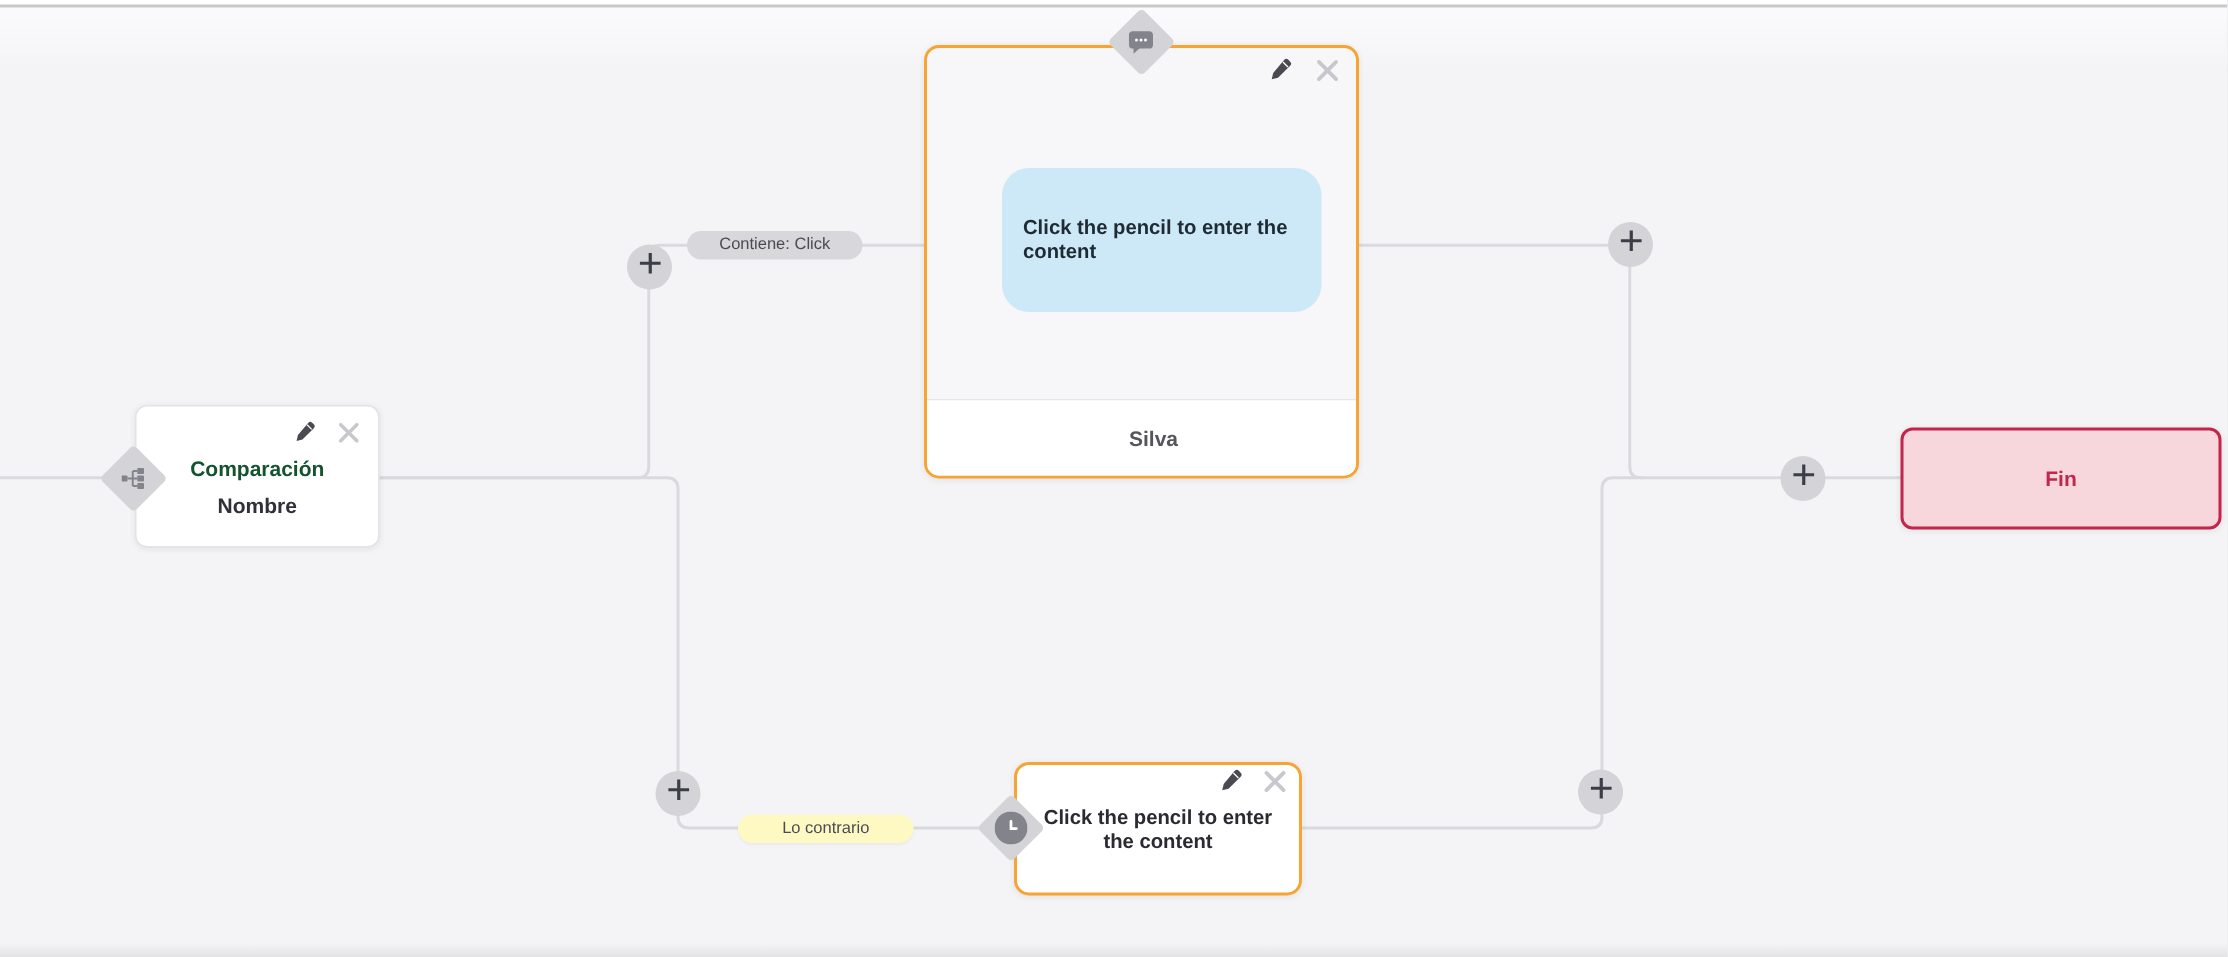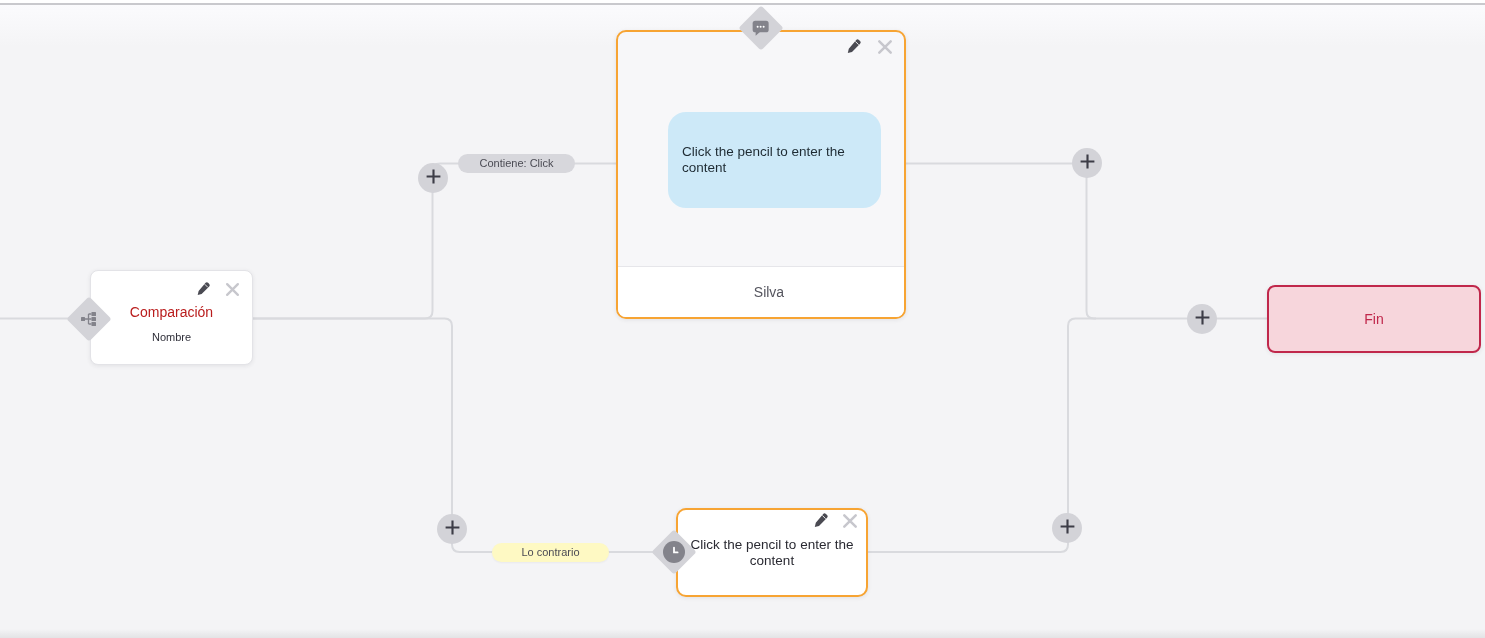--- a/index.html
+++ b/index.html
@@ -21,25 +21,25 @@
   .pill.gray{background:#d7d7dc;}
   .pill.white{background:#fef9c3;box-shadow:0 1px 2px rgba(40,40,60,.05);}
 
   .plus-btn{position:absolute;z-index:3;width:30px;height:30px;border-radius:50%;
     background:#d3d3d8;display:flex;align-items:center;justify-content:center;cursor:pointer;}
 
   .diamond{position:absolute;z-index:4;width:32px;height:32px;background:#d3d3d8;
     border-radius:3px;transform:rotate(45deg);display:flex;align-items:center;justify-content:center;}
   .diamond>span{transform:rotate(-45deg);display:flex;align-items:center;justify-content:center;}
 
-  .node{position:absolute;z-index:3;box-sizing:border-box;box-shadow:0 1px 4px rgba(40,40,60,.09);}
+  .node{position:absolute;z-index:3;box-sizing:border-box;box-shadow:0 1px 4px rgba(40,40,60,.09);font-weight:bold;}
   .node-condition{left:90px;top:270px;width:163px;height:95px;background:#fff;
     border:1px solid #e3e3e7;border-radius:8px;}
-  .cond-line1{margin-top:29px;text-align:center;font-size:14px;line-height:25px;color:#b91c1c;}
-  .cond-line2{text-align:center;font-size:11px;line-height:24px;color:#30303a;}
+  .cond-line1{margin-top:29px;text-align:center;font-size:14px;line-height:25px;color:#14532d;}
+  .cond-line2{text-align:center;font-size:14px;line-height:24px;color:#30303a;}
 
   .node-message{left:616px;top:30px;width:290px;height:289px;background:#f7f7f9;
     border:2px solid #f7a433;border-radius:10px;}
   .bubble{position:absolute;left:50px;top:80px;width:213px;height:96px;background:#cde9f8;
     border-radius:18px;display:flex;align-items:center;box-sizing:border-box;padding:0 14px;
     font-size:13.5px;line-height:16px;color:#1e2b33;}
   .msg-footer{position:absolute;left:0;right:0;bottom:0;height:50px;background:#fff;
     border-top:1px solid #e6e6ea;border-radius:0 0 8px 8px;display:flex;align-items:center;
     justify-content:center;font-size:14px;color:#55555e;padding-left:16px;}
 

